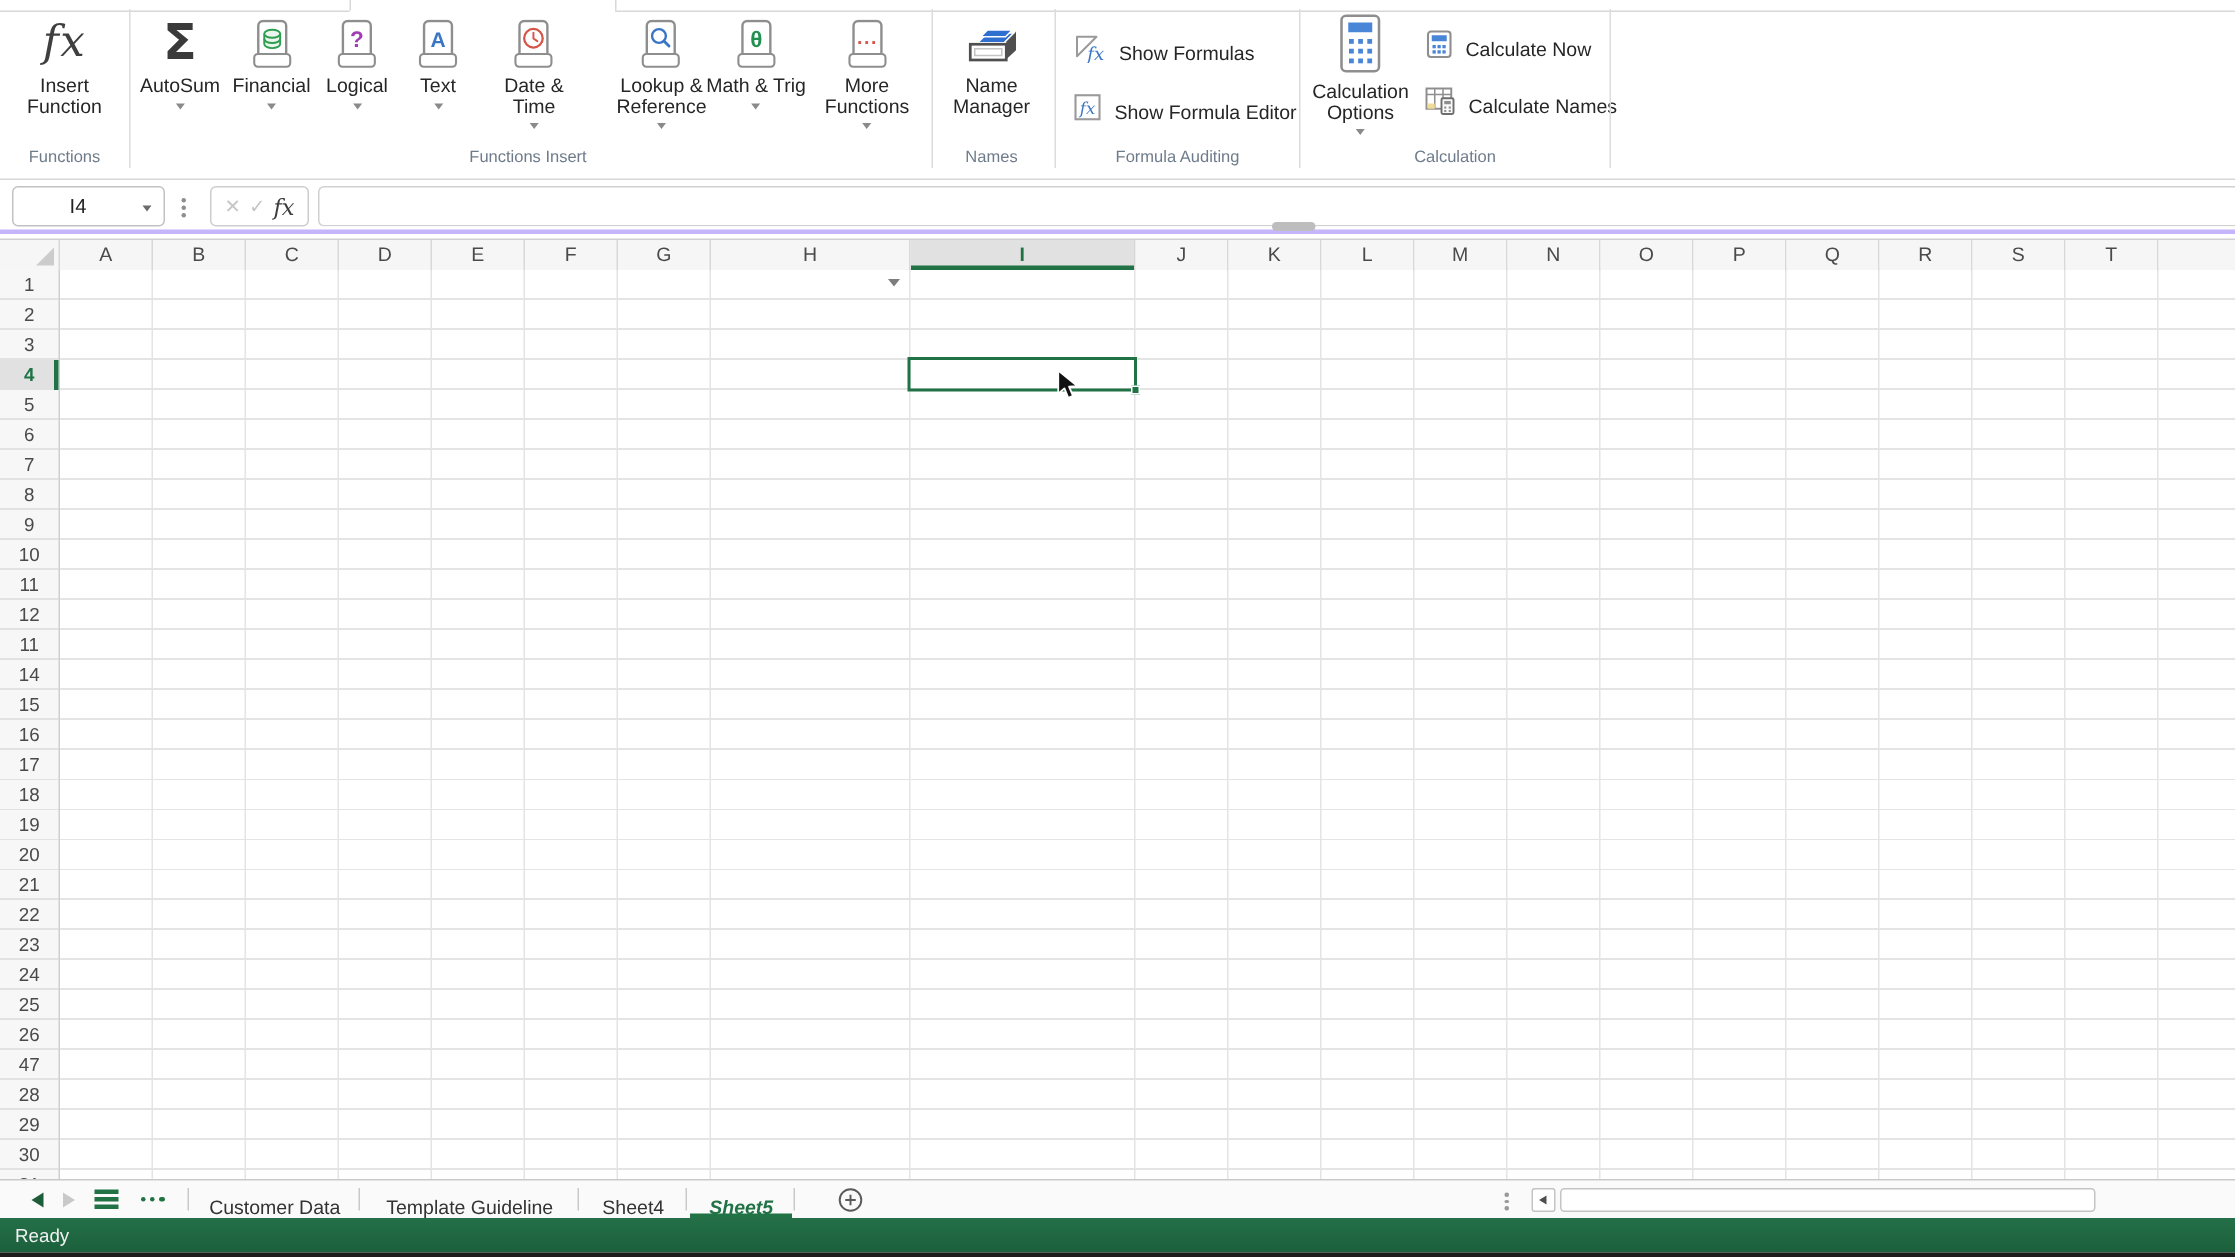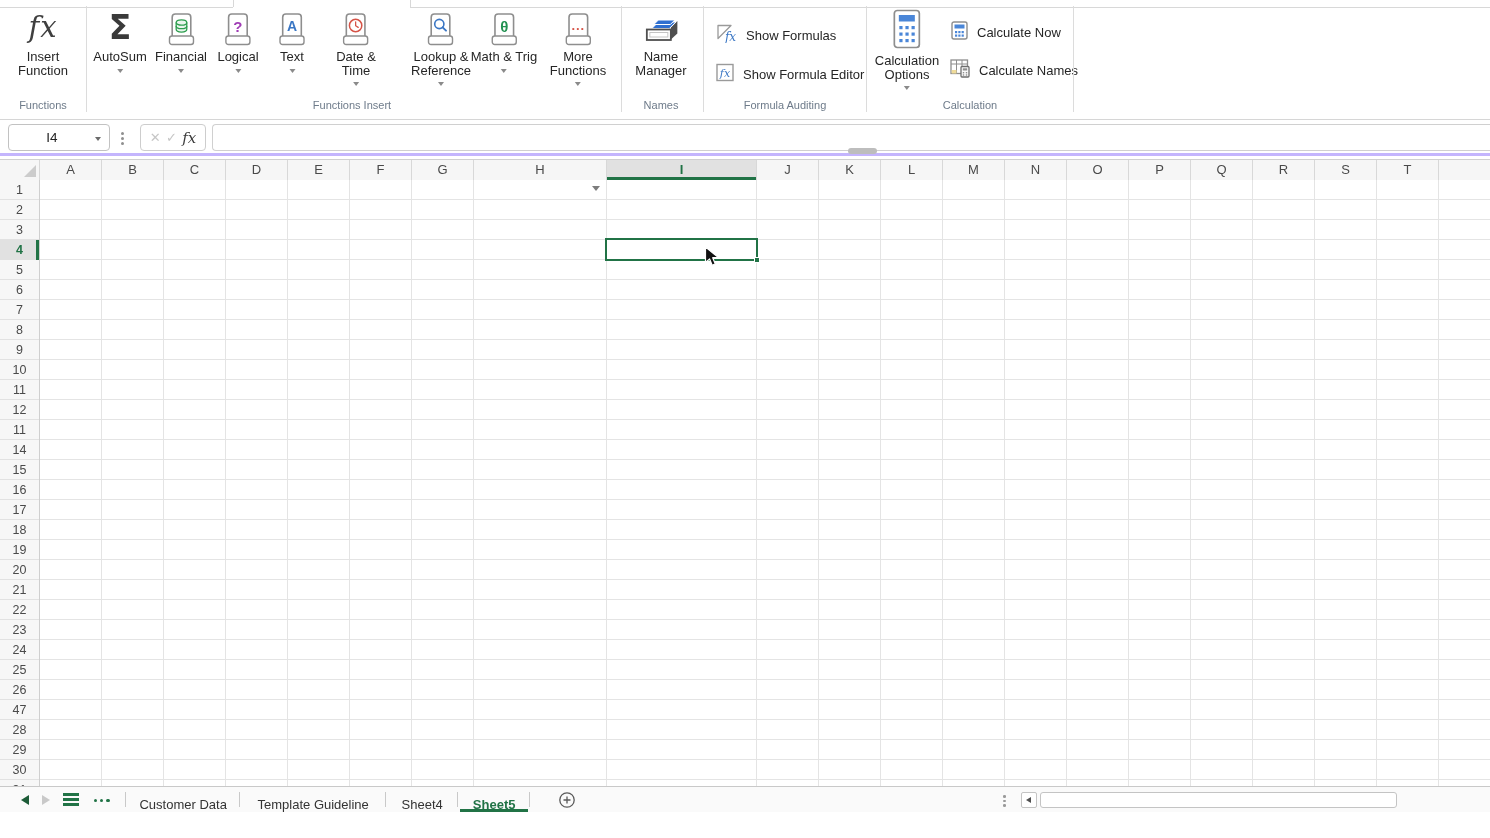--- a/index.html
+++ b/index.html
@@ -447,34 +447,37 @@
     <div class="tabs" id="sheet-tabs">
         <div class="tab" style="width: 114px;">
           <span>Customer Data</span>
         </div>
         <div class="tab" style="width: 146px;">
           <span>Template Guideline</span>
         </div>
         <div class="tab" style="width: 72px;">
           <span>Sheet4</span>
         </div>
-        <div class="tab active" style="width: 72px;">
+        <div class="tab active" style="width: 72px; font-style: italic;">
           <span>Sheet5</span>
           <div class="underline"></div>
         </div>
       </div>
     <span class="add-sheet">
       <svg width="18" height="18" viewBox="0 0 18 18">
         <circle cx="9" cy="9" r="7.2" fill="none" stroke="#5a5a5a" stroke-width="1.3"></circle>
         <path d="M9 5.5 V12.5 M5.5 9 H12.5" stroke="#5a5a5a" stroke-width="1.3"></path>
       </svg>
     </span>
     <span class="sb-dots">
         <i></i>
         <i></i>
         <i></i>
       </span>
     <span class="sb-arrow"></span>
     <div class="sb-track"></div>
   </div>
 
+  <div class="status-bar">
+    <span>Ready</span>
+  </div>
 
 </div>
 
 </body></html>

